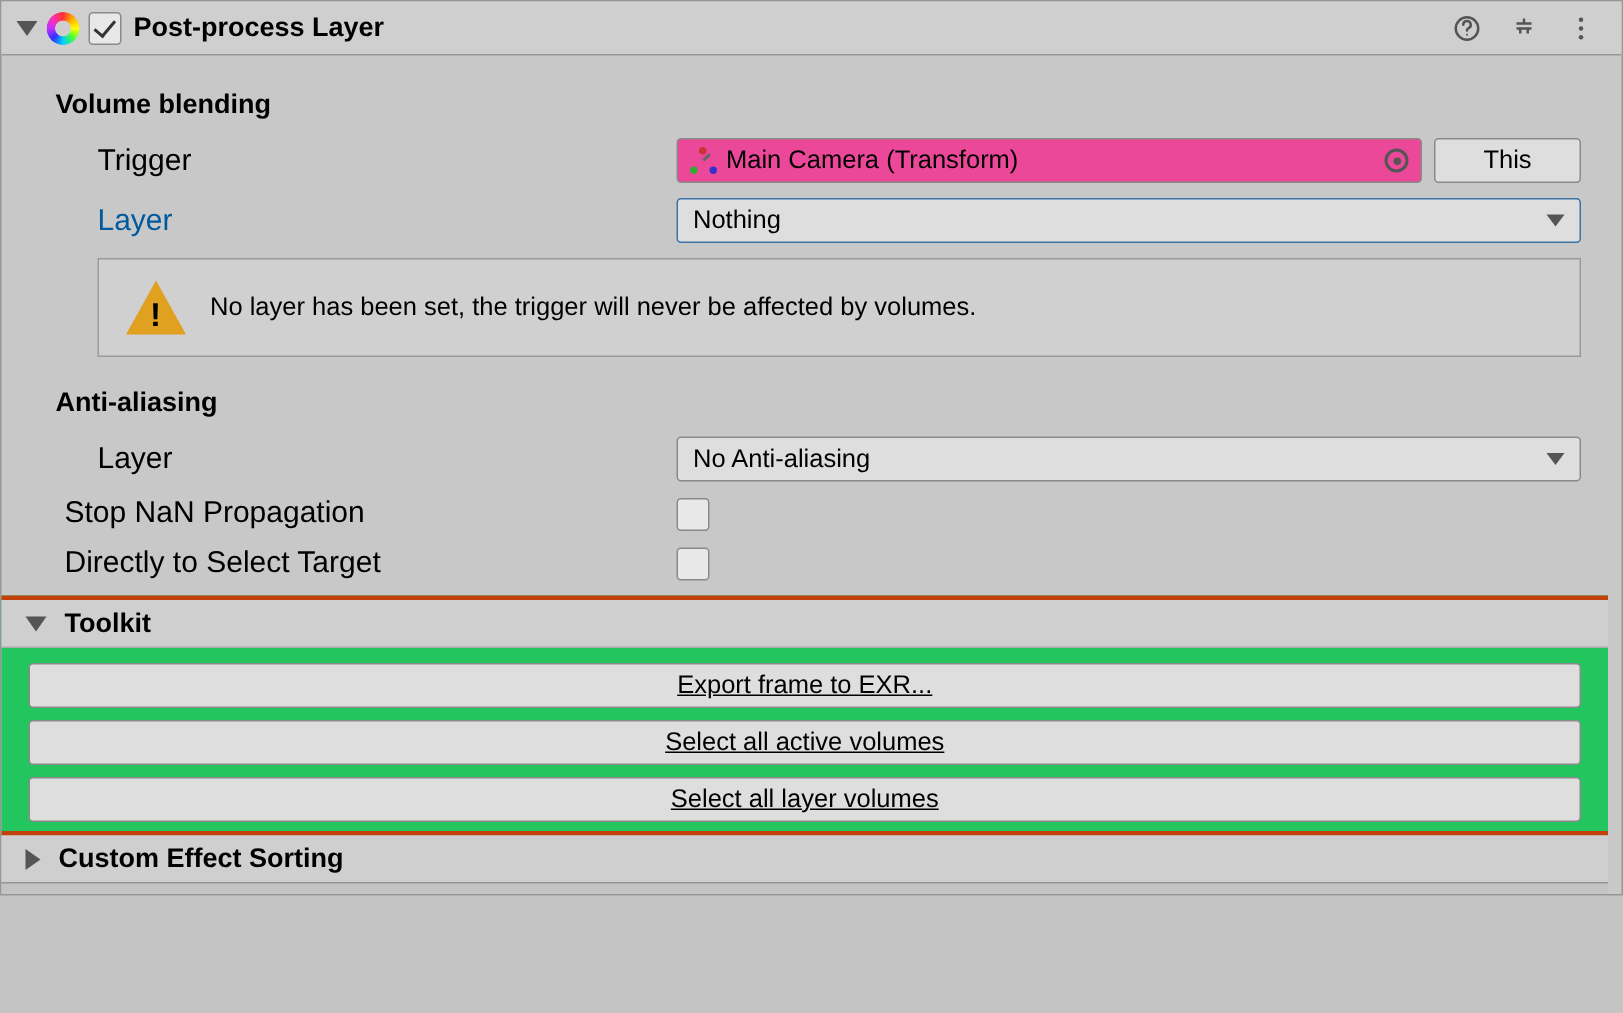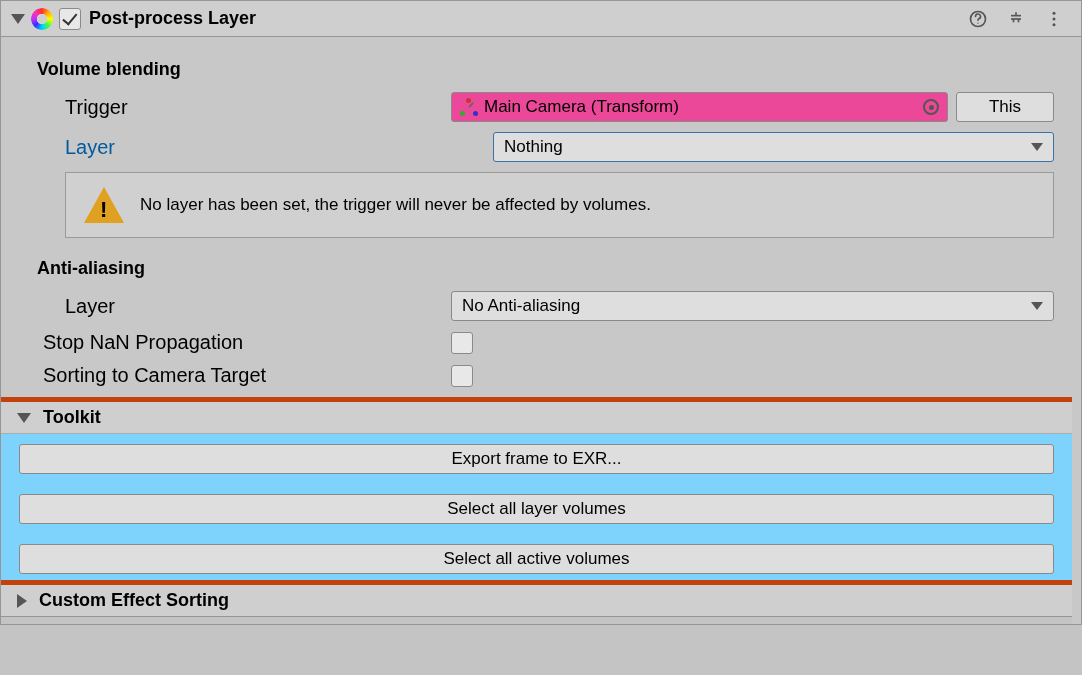--- a/index.html
+++ b/index.html
@@ -136,21 +136,21 @@
     flex: 1;
     display: flex; align-items: center;
     background: #dedede;
     border: 1px solid #8a8a8a;
     border-radius: 3px;
     height: 30px;
     padding: 0 10px;
     font-size: 17px;
     cursor: pointer;
   }
-  .dropdown.highlight { border: 1.5px solid #3a73a5; margin-left: 42px; }
+  .dropdown.highlight { border: 1.5px solid #3a73a5; }
   .dropdown .dd-arrow {
     width:0; height:0;
     border-left:6px solid transparent;
     border-right:6px solid transparent;
     border-top:8px solid #555;
   }
   .dd-spacer { flex: 1; }
   .warning-box {
     display: flex; align-items: center;
     margin: 8px 0 10px 42px;
@@ -170,31 +170,31 @@
   }
   .warn-icon::after {
     content: "!";
     position: absolute;
     left: -4px; top: 10px;
     color: #000; font-weight: 700; font-size: 22px;
   }
   .warn-text { font-size: 17px; color: #000; line-height: 1.3; }
   .sub-panel {
     margin: 4px -18px 0 -22px;
-    border-top: 5px solid #c2410c;
-    background: #7dd3fc;
+    border-top: 3px solid #c2410c;
+    background: #22c55e;
   }
   .sub-header {
     display: flex; align-items: center;
     background: #cfcfcf;
     padding: 5px 14px;
     border-bottom: 1px solid #acacac;
   }
   .sub-title { font-weight: 700; font-size: 18px; color: #000; margin-left: 6px; }
-  .sub-body { padding: 10px 18px 6px 18px; display:flex; flex-direction:column; gap:20px; }
+  .sub-body { padding: 10px 18px 6px 18px; display:flex; flex-direction:column; gap:8px;text-decoration:underline; }
   .divider-bottom {
     border-top: 1px solid #969696;
     height: 8px;
     background: #c4c4c4;
   }
   svg.icon { width: 20px; height: 20px; fill: none; stroke: #555; stroke-width: 2; }
 </style>
 </head>
 <body>
 
@@ -282,35 +282,35 @@
     </div>
 
     <div class="row" style="margin-top:0;">
       <div class="label-col top">Stop NaN Propagation</div>
       <div class="field-col">
         <div class="checkbox small"></div>
       </div>
     </div>
 
     <div class="row">
-      <div class="label-col top">Sorting to Camera Target</div>
+      <div class="label-col top">Directly to Select Target</div>
       <div class="field-col">
         <div class="checkbox small"></div>
       </div>
     </div>
 
     <div class="sub-panel">
       <div class="sub-header">
         <div class="foldout-arrow"></div>
         <div class="sub-title">Toolkit</div>
       </div>
       <div class="sub-body">
         <div class="btn wide">Export frame to EXR...</div>
+        <div class="btn wide">Select all active volumes</div>
         <div class="btn wide">Select all layer volumes</div>
-        <div class="btn wide">Select all active volumes</div>
       </div>
     </div>
 
     <div class="sub-panel" style="margin-top:0;">
       <div class="sub-header" style="border-bottom:none;">
         <div class="foldout-arrow collapsed"></div>
         <div class="sub-title">Custom Effect Sorting</div>
       </div>
     </div>
 

